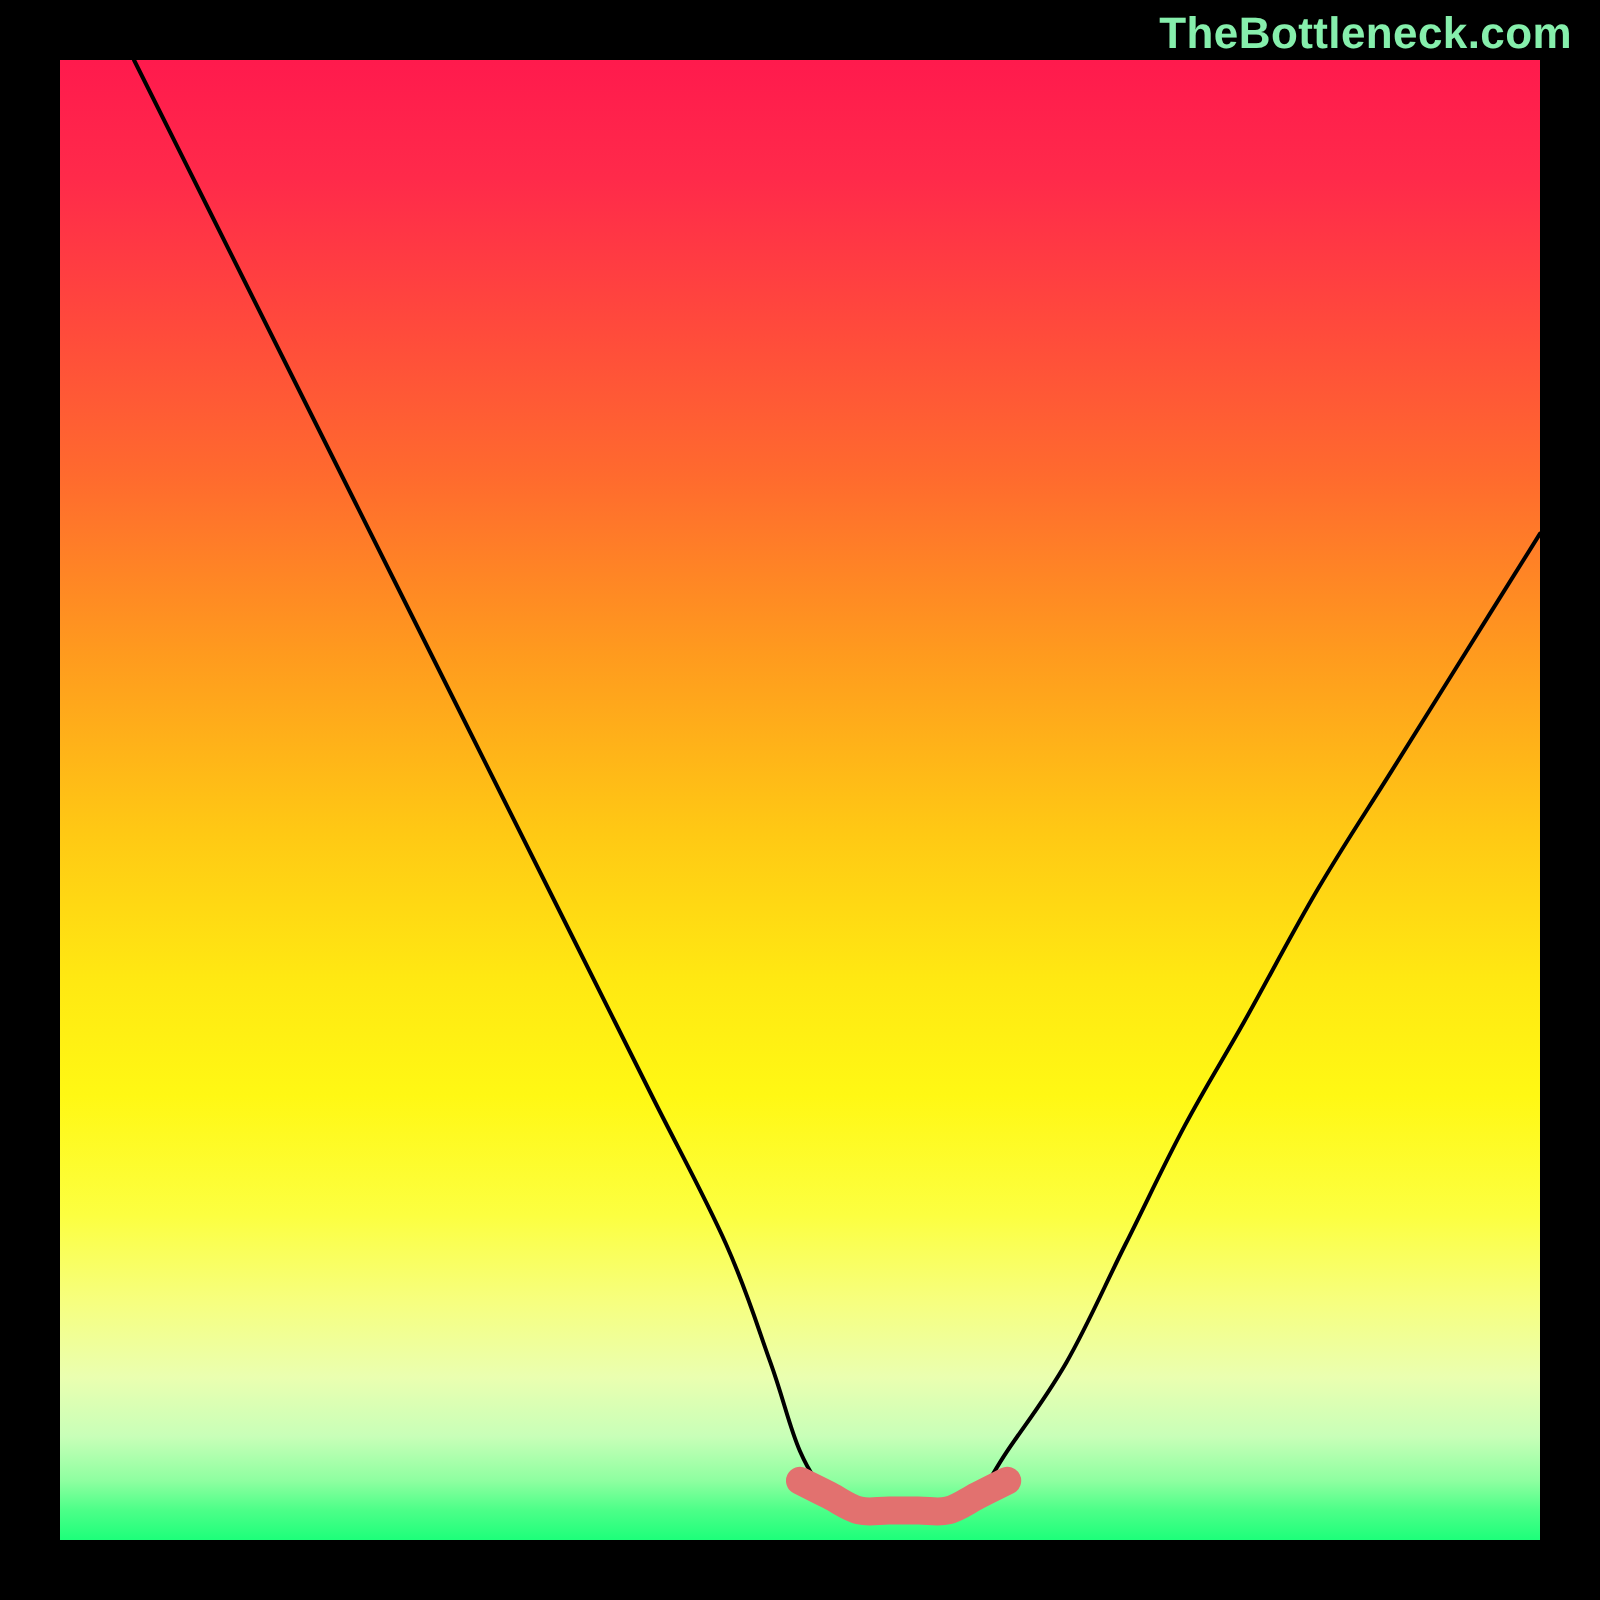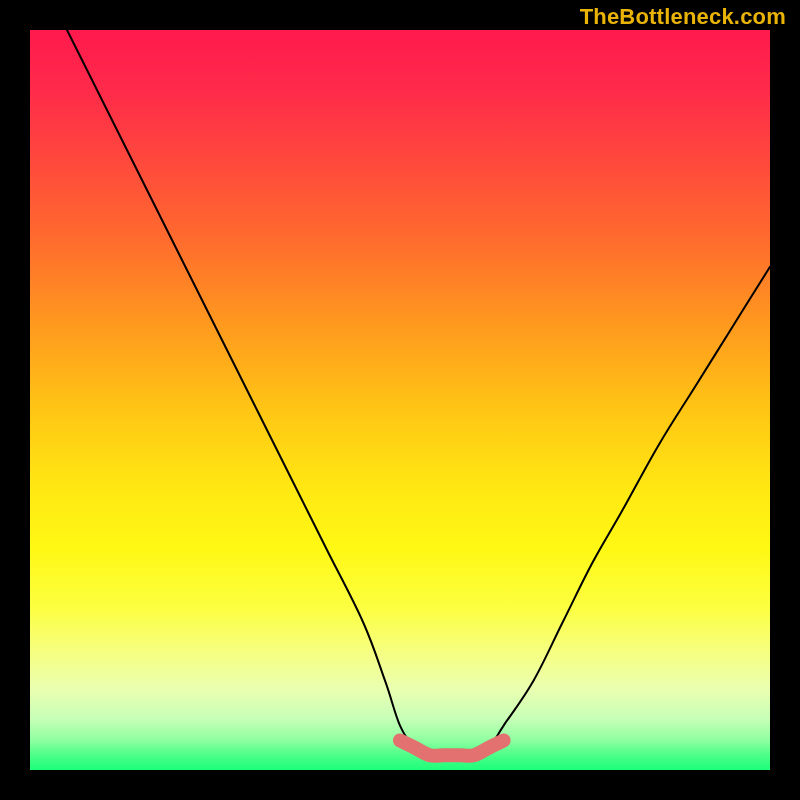--- a/index.html
+++ b/index.html
@@ -32,21 +32,21 @@
       #8effa0 96%,
       #4cff88 98%,
       #1dff7a 100%
     );
   }
   .watermark {
     position: absolute;
     top: 6px;
     right: 14px;
     font: 600 22px/1 -apple-system, Segoe UI, Arial, sans-serif;
-    color: #eab308;
+    color: #86efac;
     letter-spacing: 0.2px;
     user-select: none;
   }
   svg.curve {
     position: absolute;
     left: 0; top: 0;
     width: 100%; height: 100%;
     overflow: visible;
   }
 </style>

